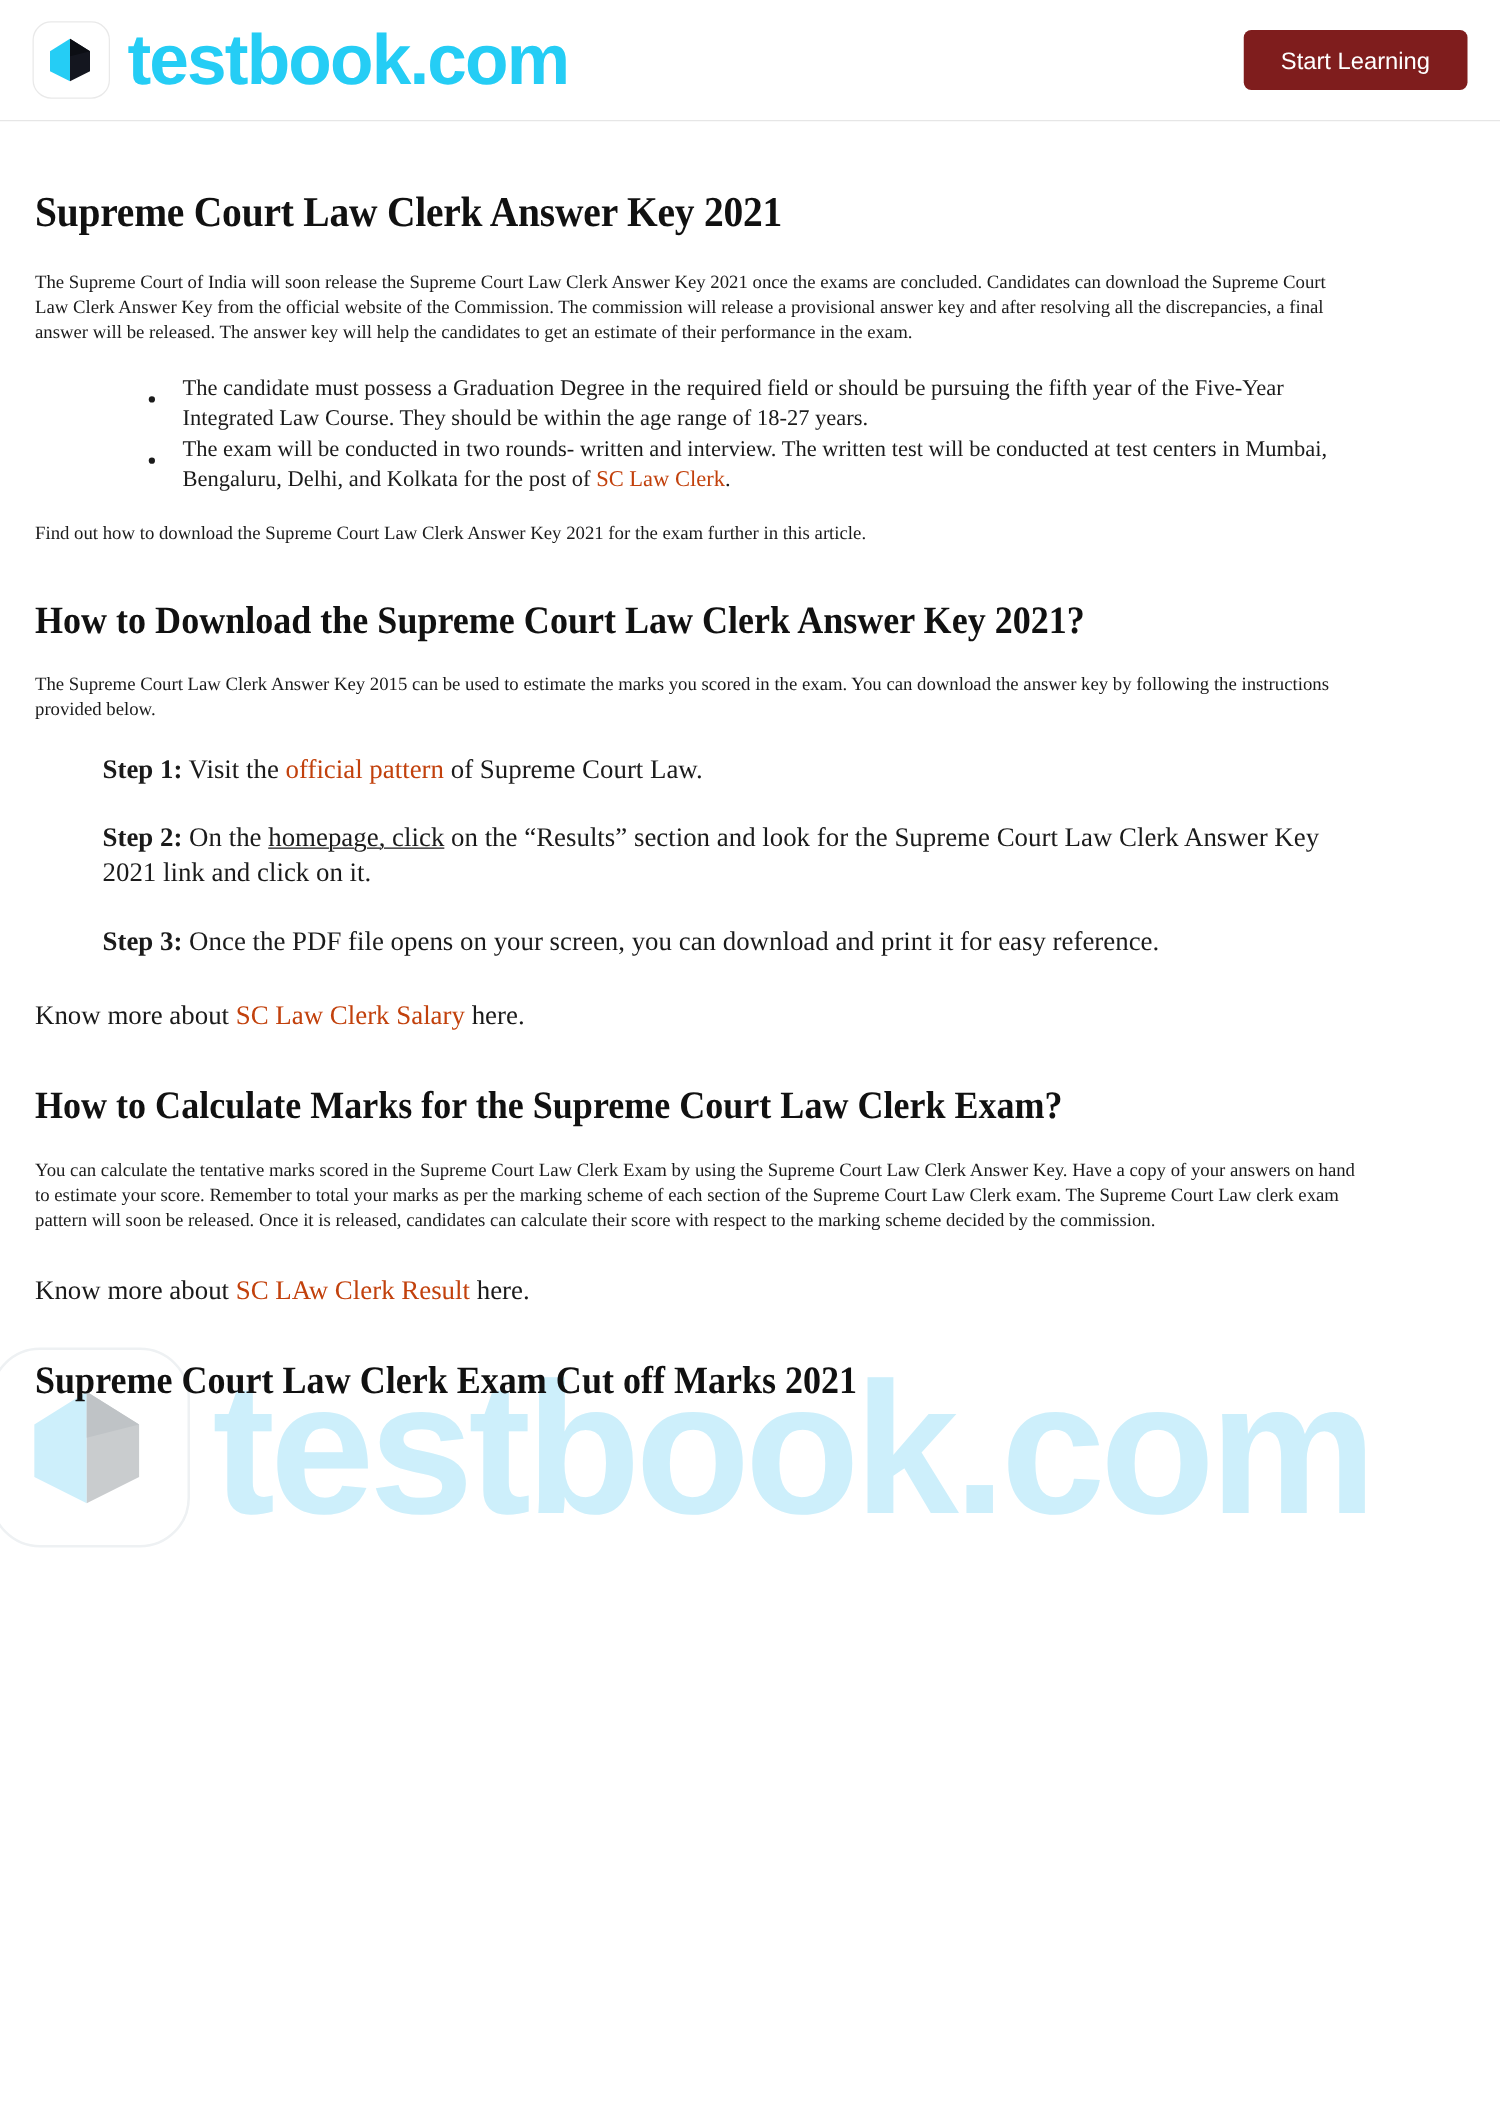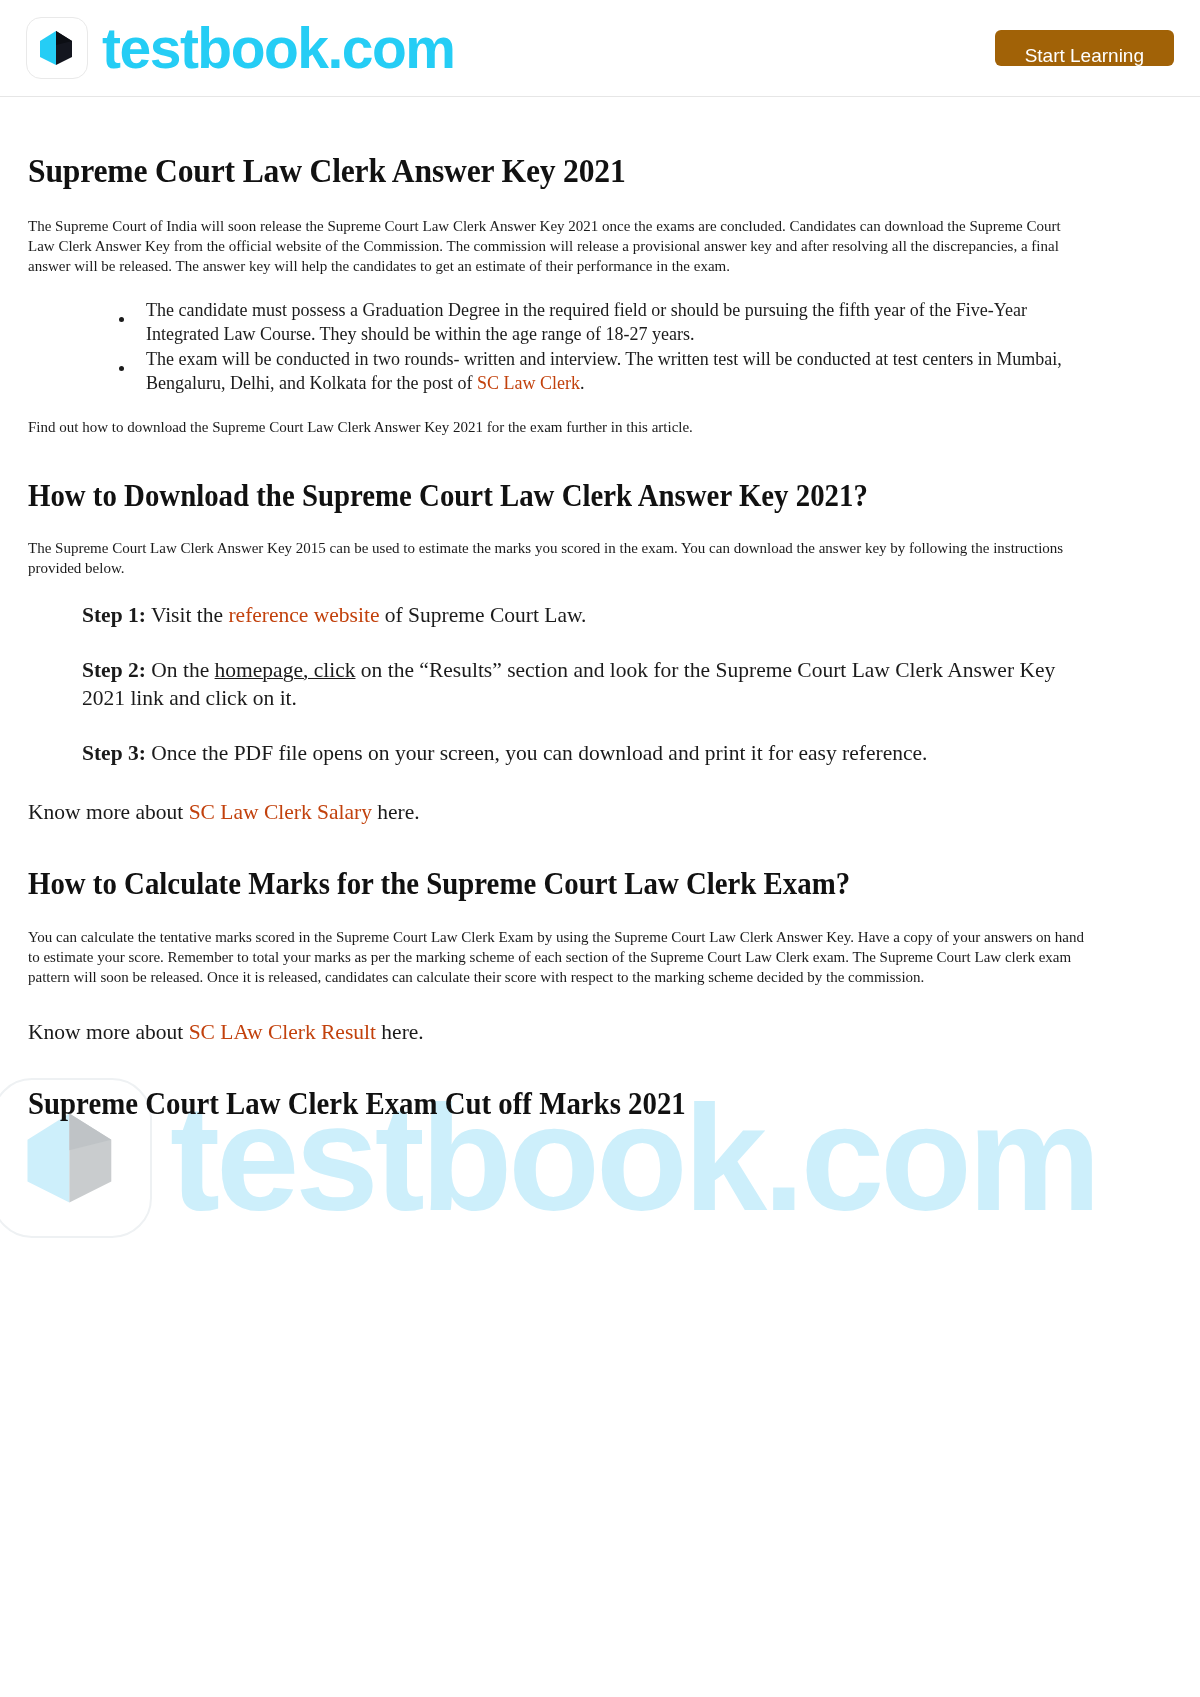--- a/index.html
+++ b/index.html
@@ -39,29 +39,29 @@
   .brand-word {
     font-family: "Liberation Sans", "DejaVu Sans", sans-serif;
     font-weight: 700;
     font-size: 57px;
     line-height: 1;
     color: #25cdf5;
     letter-spacing: -1.5px;
     white-space: nowrap;
   }
   .cta-button {
-    background: #a16207;
+    background: #7f1d1d;
     color: #ffffff;
     font-family: "Liberation Sans", "DejaVu Sans", sans-serif;
     font-size: 19px;
     font-weight: 400;
     border: none;
     border-radius: 6px;
     padding: 0 30px;
-    height: 36px;
+    height: 48px;
     line-height: 52px;
     cursor: pointer;
     white-space: nowrap;
   }
 
   
   .watermark {
     position: absolute;
     left: -8px;
     top: 1078px;
@@ -207,21 +207,21 @@
   </ul>
 
   <p class="body">Find out how to download the Supreme Court Law Clerk Answer Key 2021 for the exam further in this article.</p>
 
   <h2 class="sec-title">How to Download the Supreme Court Law Clerk Answer Key 2021?</h2>
 
   <p class="body">The Supreme Court Law Clerk Answer Key 2015 can be used to estimate the marks you scored in the exam. You can download the answer key by following the instructions provided below.</p>
 
   <div class="steps">
     <p>
-      <span class="step-label">Step 1:</span><span> Visit the </span><a class="link" href="#">reference website</a><span> of Supreme Court Law.</span>
+      <span class="step-label">Step 1:</span><span> Visit the </span><a class="link" href="#">official pattern</a><span> of Supreme Court Law.</span>
     </p>
     <p>
       <span class="step-label">Step 2:</span><span> On the </span><span class="underlined">homepage, click</span><span> on the “Results” section and look for the Supreme Court Law Clerk Answer Key 2021 link and click on it.</span>
     </p>
     <p>
       <span class="step-label">Step 3:</span><span> Once the PDF file opens on your screen, you can download and print it for easy reference.</span>
     </p>
   </div>
 
   <p class="know">

